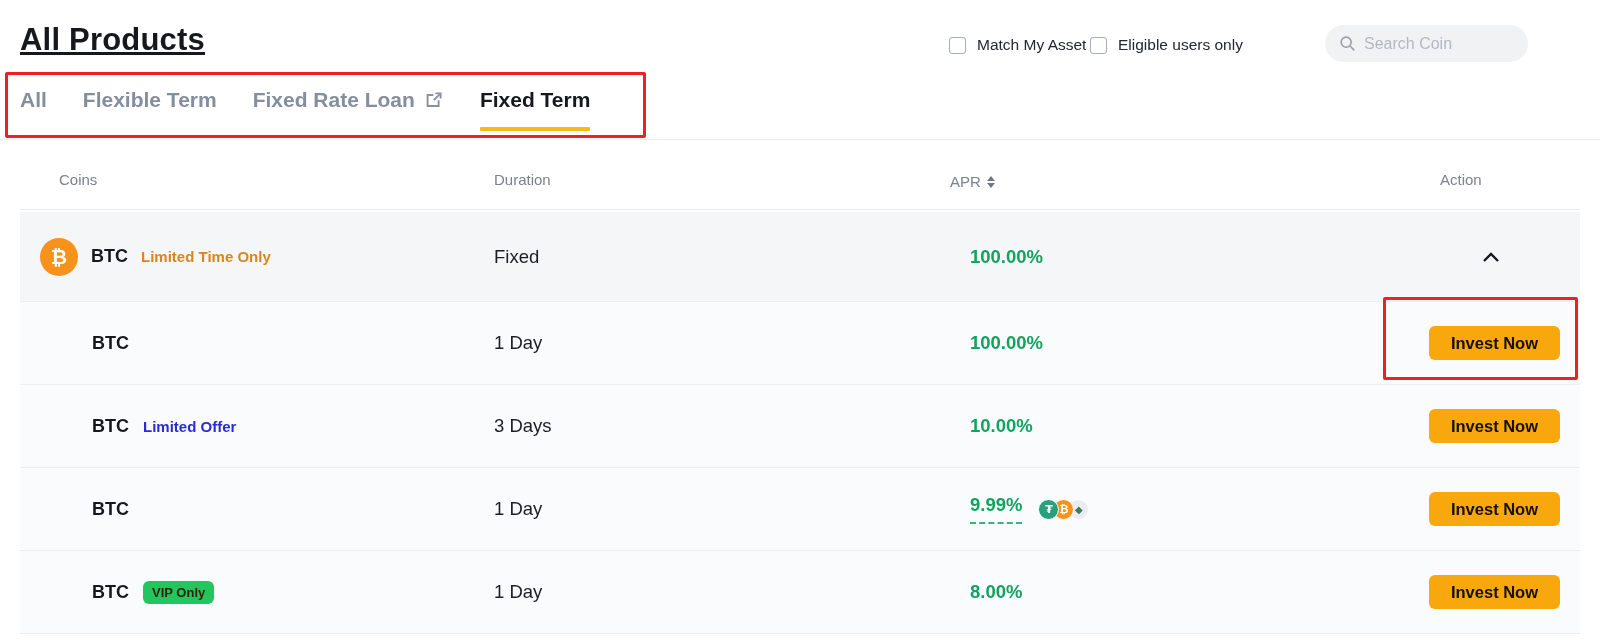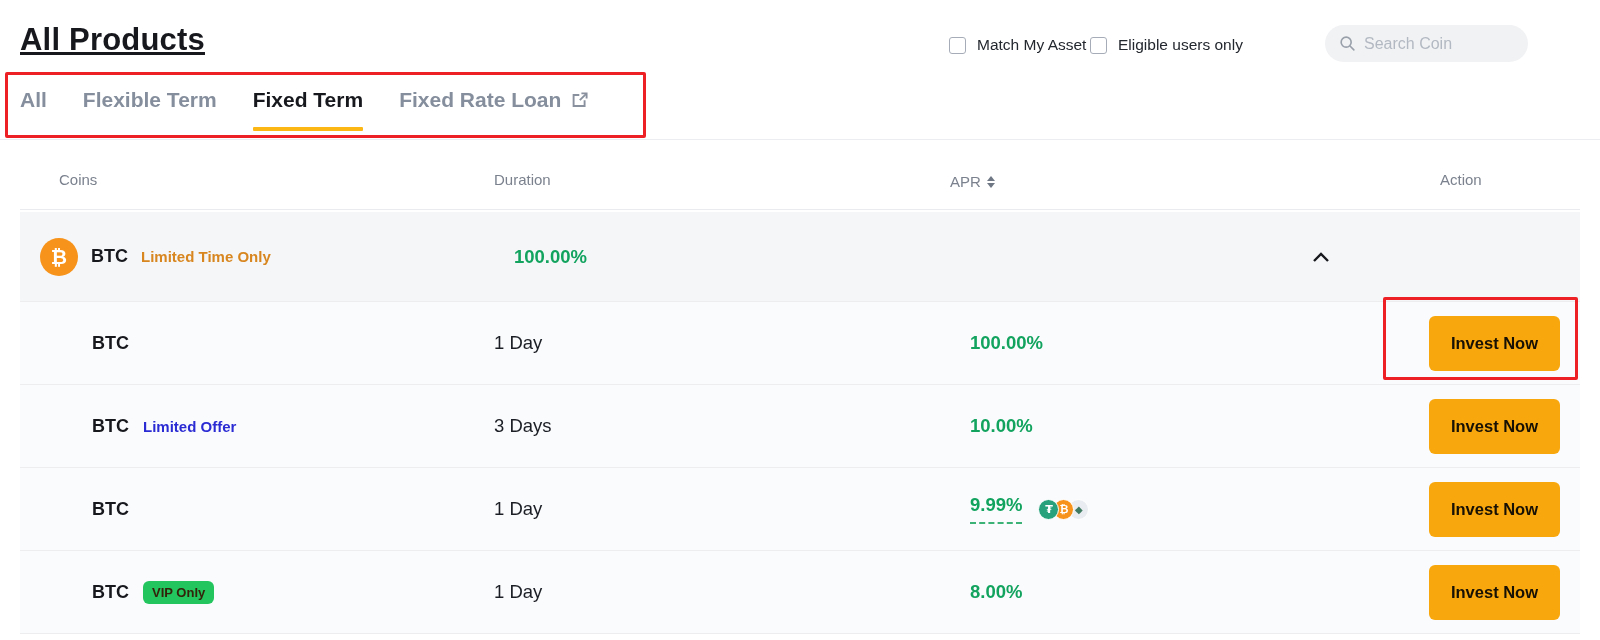--- a/index.html
+++ b/index.html
@@ -66,21 +66,21 @@
 
   .coin-trio { display:flex; align-items:center; }
   .mini-coin { width:21px; height:21px; border-radius:50%; display:flex; align-items:center; justify-content:center;
                font-family:"DejaVu Sans",sans-serif; font-size:11px; font-weight:700; border:1.5px solid #fff; }
   .mc-usdt { background:#26A17B; color:#fff; z-index:3; }
   .mc-btc  { background:#F7931A; color:#fff; margin-left:-6px; z-index:2; }
   .mc-eth  { background:#e9edf1; color:#3f7a63; margin-left:-6px; z-index:1; font-size:10px; }
 
   .c-action { display:flex; justify-content:flex-end; align-items:center; padding-right:20px; }
   .c-action.collapse { padding-right:78px; }
-  .invest-btn { width:131px; height:55px; background:#F8A70D; border:none; border-radius:6px;
+  .invest-btn { width:131px; height:34px; background:#F8A70D; border:none; border-radius:6px;
                 font-family:"Liberation Sans",sans-serif; font-size:16.5px; font-weight:700; color:#171004;
                 cursor:pointer; }
 </style>
 </head>
 <body>
 
 <div class="abs page-title">All Products</div>
 
 <div class="abs cb-group" style="left:949px;">
   <span class="cb-box"></span>
@@ -94,29 +94,29 @@
   <svg width="19" height="19" viewBox="0 0 19 19" fill="none">
     <circle cx="8" cy="8" r="5.6" stroke="#99a0aa" stroke-width="1.8"></circle>
     <line x1="12.3" y1="12.3" x2="16.6" y2="16.6" stroke="#99a0aa" stroke-width="1.8" stroke-linecap="round"></line>
   </svg>
   <input type="text" placeholder="Search Coin" style="">
 </div>
 
 <div class="abs tabs">
   <div class="tab">All</div>
   <div class="tab">Flexible Term</div>
-  <div class="tab active">Fixed Term</div>
   <div class="tab">
     <span>Fixed Rate Loan</span>
     <svg width="20" height="20" viewBox="0 0 20 20" fill="none">
       <path d="M14.6 10.3 V16 H3.6 V5 H9.3" stroke="#8a919e" stroke-width="1.9"></path>
       <path d="M11.4 3.4 H16.6 V8.6" stroke="#8a919e" stroke-width="1.9"></path>
       <line x1="16.2" y1="3.8" x2="9.8" y2="10.2" stroke="#8a919e" stroke-width="1.9"></line>
     </svg>
   </div>
+  <div class="tab active">Fixed Term</div>
 </div>
 <div class="abs tabs-divider"></div>
 <div class="abs anno anno1"></div>
 
 <div class="abs th" style="left:59px;">Coins</div>
 <div class="abs th" style="left:494px;">Duration</div>
 <div class="abs th th-apr" style="left:950px; top:173px;">
   <span>APR</span>
   <span class="sort">
       <i class="up"></i>
@@ -127,20 +127,21 @@
 <div class="abs head-divider"></div>
 
 <div class="abs tbody">
 
   <div class="row parent">
     <div class="c-coins">
       <span class="btc-badge">₿</span>
       <span class="coin-name">BTC</span>
       <span class="note-orange">Limited Time Only</span>
     </div>
+    <div class="c-dur">Fixed</div>
     <div class="c-apr">
         <span>100.00%</span>
       </div>
     <div class="c-action collapse">
       <svg width="22" height="18" viewBox="0 0 22 18" fill="none">
         <polyline points="4,13 11,6 18,13" stroke="#16181d" stroke-width="2.4"></polyline>
       </svg>
     </div>
   </div>
 

